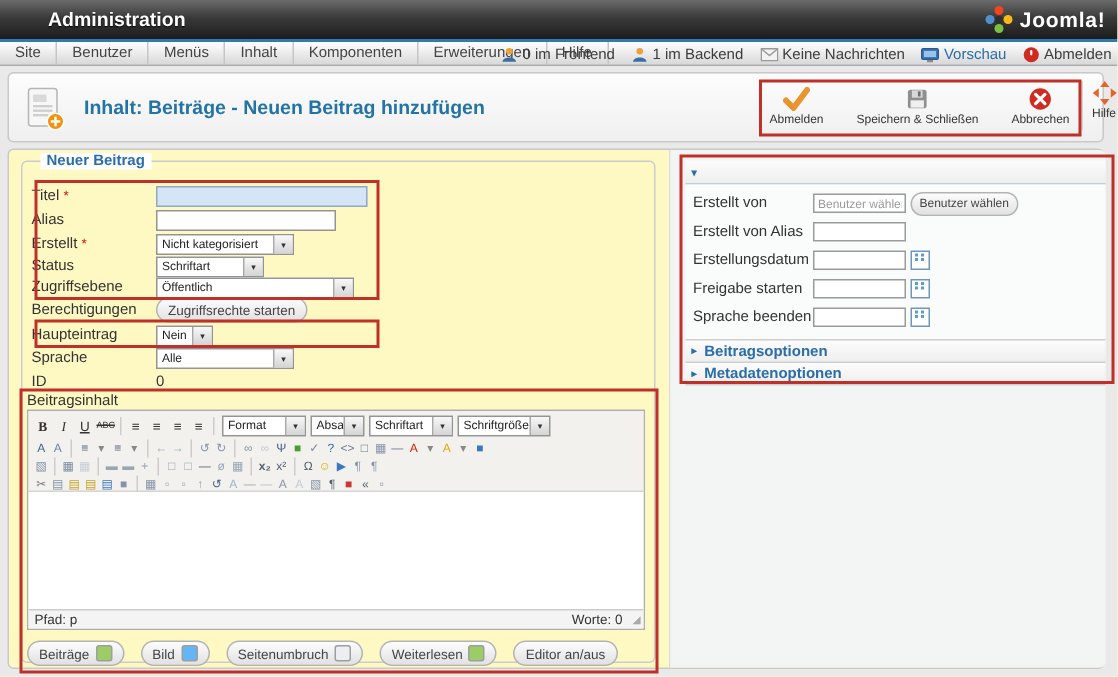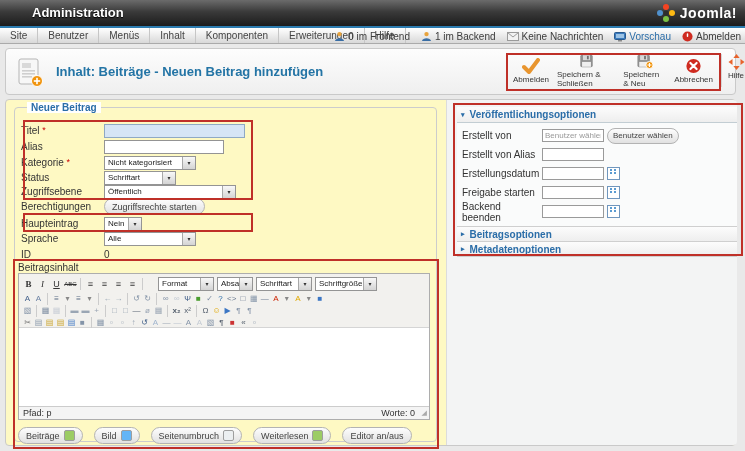--- a/index.html
+++ b/index.html
@@ -66,21 +66,21 @@
                   border-bottom:1px solid #d5d5d5;box-sizing:border-box}
   #tb-row1{position:absolute;left:3px;top:2px;height:15px;display:flex;align-items:center}
   #tb-row1-icons{display:flex;align-items:center;gap:1px}
   .tb-btn{min-width:13px;height:13px;display:flex;align-items:center;justify-content:center;
           font-size:9px;color:#333}
   [data-name="bold-icon"]{font-weight:bold;font-family:"Liberation Serif",serif}
   [data-name="italic-icon"]{font-style:italic;font-family:"Liberation Serif",serif}
   [data-name="underline-icon"]{text-decoration:underline}
   [data-name="strikethrough-icon"]{text-decoration:line-through;font-size:6px}
   .tb-sep{width:1px;height:12px;background:#ccc;margin:0 2px}
-  #tb-row1-selects{display:flex;margin-left:13px;gap:3px}
+  #tb-row1-selects{display:flex;margin-left:3px;gap:3px}
   .mini-select{height:14px;font-size:8px}
   .tb-irow{position:absolute;left:4px;display:flex;align-items:center;gap:2px}
   #tb-row2{top:19px}#tb-row3{top:31px}#tb-row4{top:43px}
   .tb-ico{font-size:8px;line-height:10px;min-width:9px;text-align:center;color:#7b8ba0;cursor:pointer}
   #editor-canvas{position:absolute;left:0;top:54px;width:100%;height:80px;background:#fff}
   #editor-statusbar{position:absolute;left:0;bottom:0;width:100%;height:13px;box-sizing:border-box;
                     background:#f4f4f4;border-top:1px solid #ccc;font-size:9px;color:#333}
   #editor-path{position:absolute;left:4px;top:1px}
   #editor-words{position:absolute;right:14px;top:1px}
   #editor-resize{position:absolute;right:2px;top:2px;font-size:7px;color:#aaa}
@@ -195,32 +195,20 @@
     </span>
     <span class="tbtn" data-name="save-close-button">
       <svg data-name="floppy-icon" width="17" height="16" viewBox="0 0 18 18">
           <rect x="2" y="2" width="14" height="14" rx="2" fill="#8f8f8f"></rect>
           <rect x="5" y="2.5" width="8" height="5.5" fill="#d8d8d8"></rect>
           <rect x="9.5" y="3.3" width="2" height="3.8" fill="#6f6f6f"></rect>
           <rect x="4" y="10" width="10" height="5.5" fill="#efefef"></rect>
         </svg>
       <span data-name="save-close-label">Speichern &amp; Schließen</span>
     </span>
-    <span class="tbtn" data-name="save-new-button">
-      <svg data-name="floppy-plus-icon" width="18" height="16" viewBox="0 0 19 18">
-          <rect x="1" y="2" width="14" height="14" rx="2" fill="#8f8f8f"></rect>
-          <rect x="4" y="2.5" width="8" height="5.5" fill="#d8d8d8"></rect>
-          <rect x="8.5" y="3.3" width="2" height="3.8" fill="#6f6f6f"></rect>
-          <rect x="3" y="10" width="10" height="5.5" fill="#efefef"></rect>
-          <circle cx="14.5" cy="13.5" r="4" fill="#f0930c" stroke="#fff"></circle>
-          <rect x="13.9" y="11.2" width="1.2" height="4.6" fill="#fff"></rect>
-          <rect x="12.2" y="12.9" width="4.6" height="1.2" fill="#fff"></rect>
-        </svg>
-      <span data-name="save-new-label">Speichern &amp; Neu</span>
-    </span>
     <span class="tbtn" data-name="cancel-button">
       <svg data-name="cancel-icon" width="17" height="16" viewBox="0 0 18 18">
           <circle cx="9" cy="9" r="8" fill="#cf2b20"></circle>
           <path d="M5.5,5.5 L12.5,12.5 M12.5,5.5 L5.5,12.5" stroke="#fff" stroke-width="2.4" stroke-linecap="round"></path>
         </svg>
       <span data-name="cancel-label">Abbrechen</span>
     </span>
   </div>
   <span id="help-button" data-name="help-button">
     <svg data-name="help-move-icon" width="17" height="16" viewBox="0 0 18 18">
@@ -241,21 +229,21 @@
 
     <div class="frow" style="top:15px" data-name="titel-row">
       <span class="flabel" data-name="titel-label"><span>Titel</span> <span class="req" data-name="required-asterisk">*</span></span>
       <input class="inp" id="titel-input" data-name="titel-input" value="" style="">
     </div>
     <div class="frow" style="top:31px" data-name="alias-row">
       <span class="flabel" data-name="alias-label">Alias</span>
       <input class="inp" id="alias-input" data-name="alias-input" value="" style="">
     </div>
     <div class="frow" style="top:47px" data-name="kategorie-row">
-      <span class="flabel" data-name="kategorie-label"><span>Kategorie</span> <span class="req" data-name="required-asterisk">*</span></span>
+      <span class="flabel" data-name="kategorie-label"><span>Erstellt</span> <span class="req" data-name="required-asterisk">*</span></span>
       <span class="sel" style="width:92px" data-name="kategorie-select">
         <span class="sel-text">Nicht kategorisiert</span>
         <span class="sel-btn" data-name="dropdown-arrow-icon">▾</span>
       </span>
     </div>
     <div class="frow" style="top:62px" data-name="status-row">
       <span class="flabel" data-name="status-label">Status</span>
       <span class="sel" style="width:72px" data-name="status-select">
         <span class="sel-text">Schriftart</span>
         <span class="sel-btn" data-name="dropdown-arrow-icon">▾</span>
@@ -434,21 +422,20 @@
       </span>
       <span class="pill" data-name="editor-anaus-button">
         <span data-name="button-label">Editor an/aus</span>
       </span>
     </div>
 
   <div id="right-pane" data-name="options-pane">
     <div id="accordion" data-name="options-accordion">
       <div class="acc-header" id="acc-h1" data-name="panel-header-publishing">
         <span class="acc-tri" data-name="triangle-down-icon">▾</span>
-        <span data-name="panel-title">Veröffentlichungsoptionen</span>
       </div>
       <div id="acc-body1" data-name="publishing-options-body">
         <div class="srow" style="top:5px" data-name="created-by-row">
           <span class="slabel" data-name="created-by-label">Erstellt von</span>
           <input class="sinp ghost" data-name="created-by-input" value="Benutzer wählen" style="">
           <span class="pill" style="height:14px;font-size:8px;margin-left:3px;padding:0 5px" data-name="select-user-button">Benutzer wählen</span>
         </div>
         <div class="srow" style="top:24px" data-name="created-by-alias-row">
           <span class="slabel" data-name="created-by-alias-label">Erstellt von Alias</span>
           <input class="sinp" data-name="created-by-alias-input" value="" style="">
@@ -457,21 +444,21 @@
           <span class="slabel" data-name="created-date-label">Erstellungsdatum</span>
           <input class="sinp" data-name="created-date-input" value="" style="">
           <span class="cal" data-name="calendar-icon"><span class="cal-top"></span><span class="cal-dots" style="display:block"></span><span class="cal-dots" style="display:block"></span></span>
         </div>
         <div class="srow" style="top:62px" data-name="publish-start-row">
           <span class="slabel" data-name="publish-start-label">Freigabe starten</span>
           <input class="sinp" data-name="publish-start-input" value="" style="">
           <span class="cal" data-name="calendar-icon"><span class="cal-top"></span><span class="cal-dots" style="display:block"></span><span class="cal-dots" style="display:block"></span></span>
         </div>
         <div class="srow" style="top:81px" data-name="publish-end-row">
-          <span class="slabel" data-name="publish-end-label">Backend beenden</span>
+          <span class="slabel" data-name="publish-end-label">Sprache beenden</span>
           <input class="sinp" data-name="publish-end-input" value="" style="">
           <span class="cal" data-name="calendar-icon"><span class="cal-top"></span><span class="cal-dots" style="display:block"></span><span class="cal-dots" style="display:block"></span></span>
         </div>
       </div>
       <div class="acc-header" id="acc-h2" data-name="panel-header-article-options">
         <span class="acc-tri" data-name="triangle-right-icon">▸</span>
         <span data-name="panel-title">Beitragsoptionen</span>
       </div>
       <div class="acc-header" id="acc-h3" data-name="panel-header-metadata-options">
         <span class="acc-tri" data-name="triangle-right-icon">▸</span>

